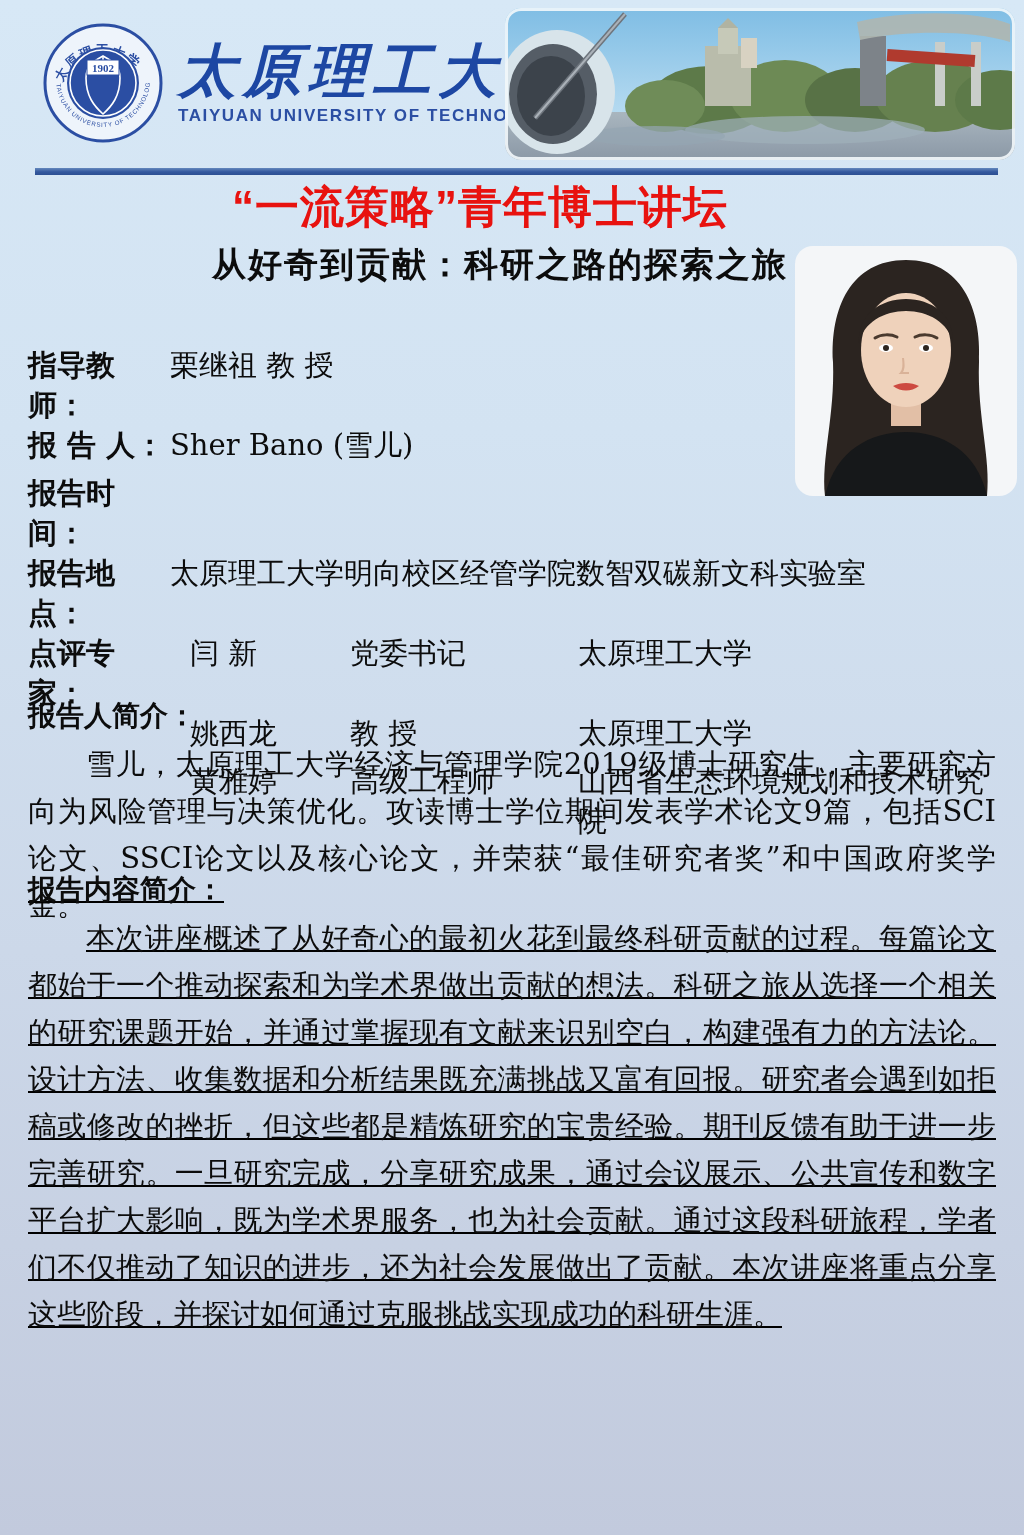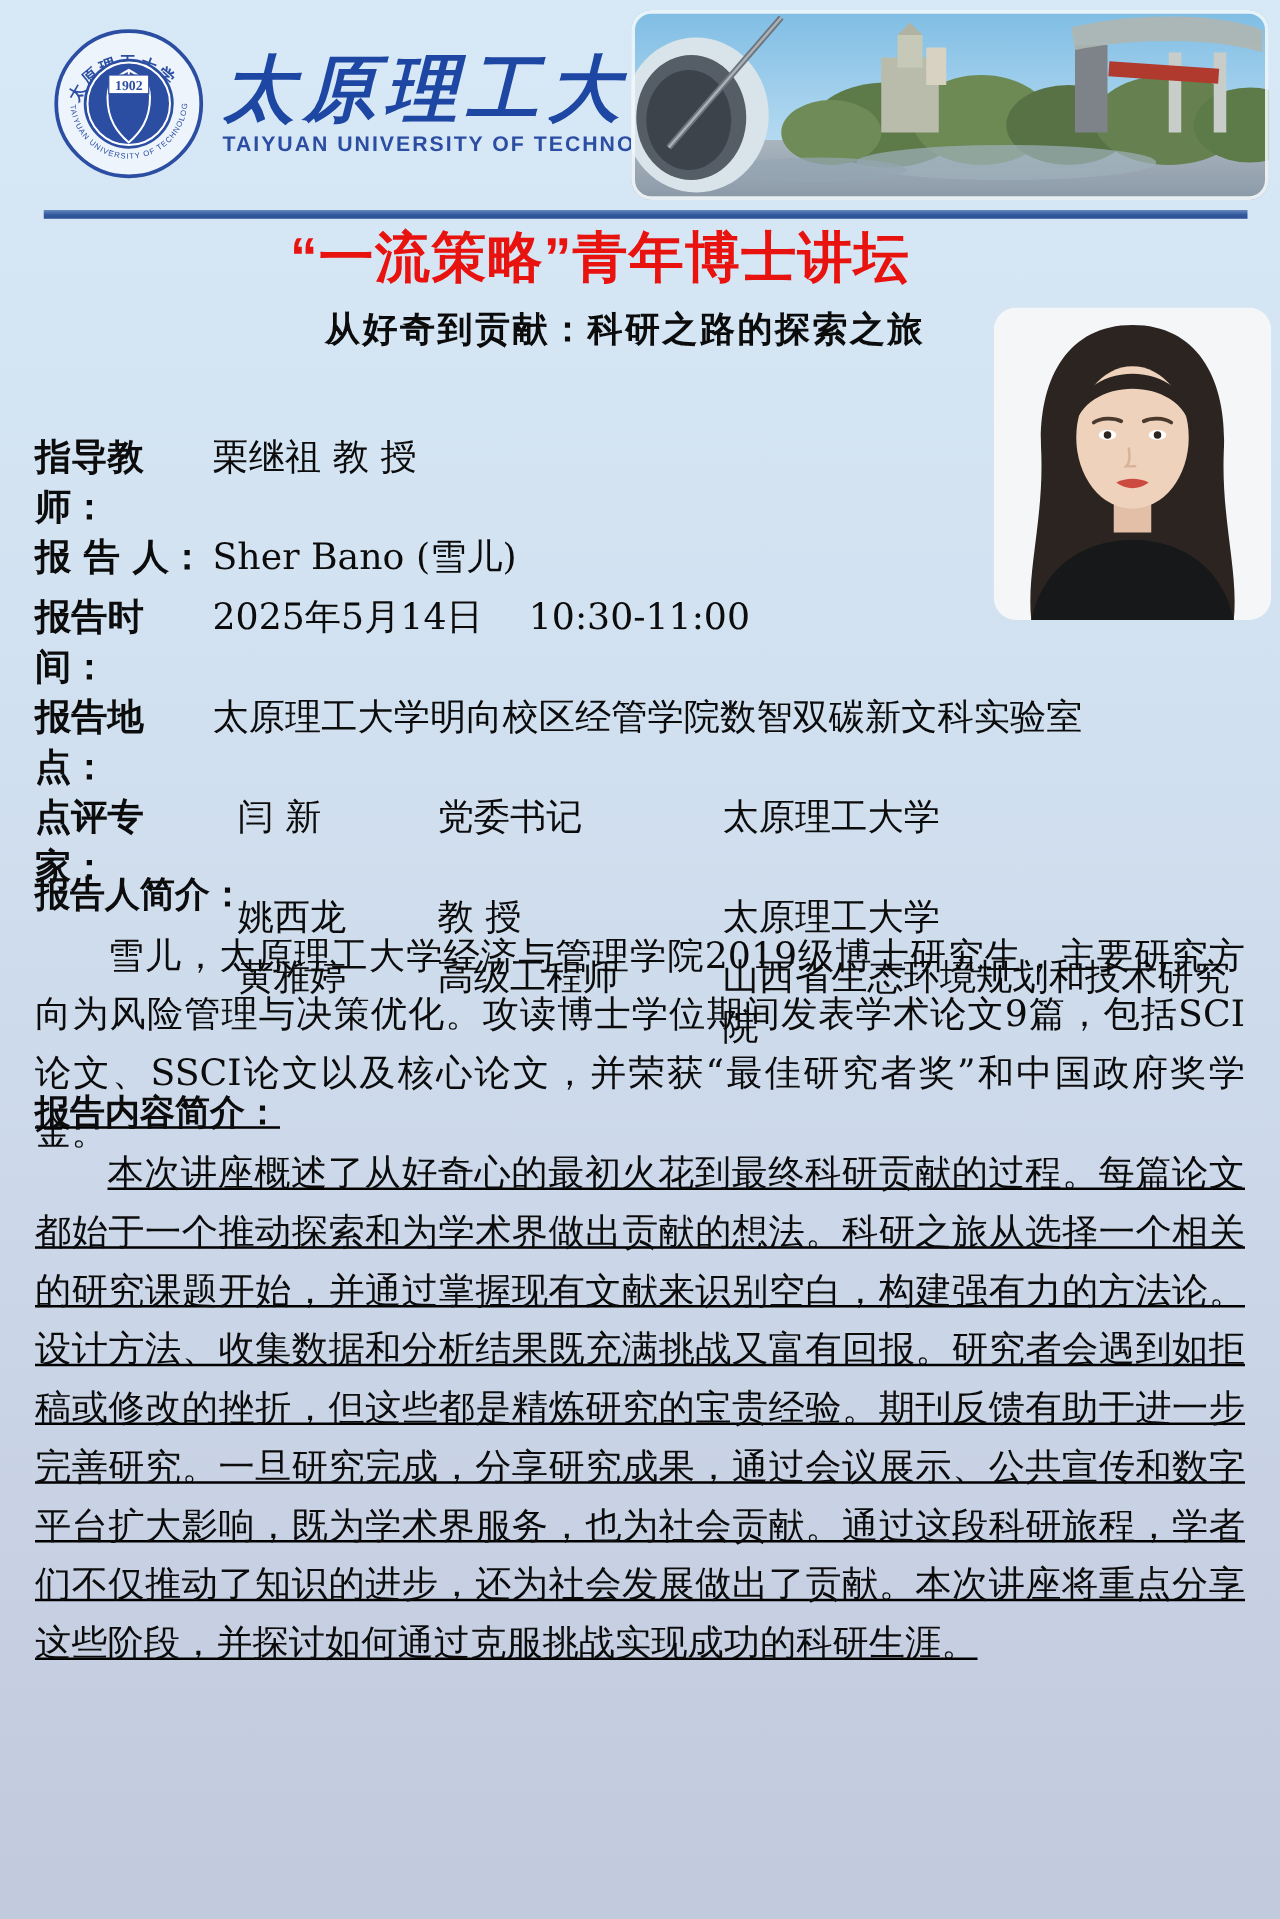--- a/index.html
+++ b/index.html
@@ -32,21 +32,21 @@
     background:linear-gradient(180deg,#6488bd 0%,#33589e 55%,#2c4f92 100%);
   }
   
   .title{
     position:absolute;top:182px;left:0;width:904px;box-sizing:border-box;padding-left:56px;
     text-align:center;font-family:"Liberation Sans",sans-serif;font-weight:900;
     font-size:44px;line-height:50px;color:#e8120f;letter-spacing:1px;white-space:nowrap;
   }
   .subtitle{
     position:absolute;top:243px;left:0;width:1000px;text-align:center;
-    font-weight:bold;font-size:28px;line-height:42px;color:#0c0c0c;letter-spacing:2px;white-space:nowrap;
+    font-weight:bold;font-size:34px;line-height:42px;color:#0c0c0c;letter-spacing:2px;white-space:nowrap;
   }
   
   .portrait{position:absolute;left:795px;top:246px;width:222px;height:250px;}
   
   .info{position:absolute;top:346px;left:28px;width:970px;font-size:29px;color:#0c0c0c;}
   .info-row{display:flex;align-items:baseline;min-height:48px;white-space:pre-wrap;}
   .info-label{flex:0 0 142px;font-weight:bold;white-space:pre-wrap;}
   .info-value{white-space:pre-wrap;}
   .expert-row{display:flex;align-items:baseline;min-height:48px;justify-content:flex-end;}
   .expert-label{flex:0 0 142px;font-weight:bold;}
@@ -182,21 +182,20 @@
     <div class="info-row">
       <span class="info-label">指导教师：</span>
       <span class="info-value">栗继祖 教 授</span>
     </div>
     <div class="info-row">
       <span class="info-label">报 告 人：</span>
       <span class="info-value">Sher Bano (雪儿)</span>
     </div>
     <div class="info-row">
       <span class="info-label">报告时间：</span>
-      <span class="info-value">2025年5月14日    10:30-11:00</span>
     </div>
     <div class="info-row">
       <span class="info-label">报告地点：</span>
       <span class="info-value">太原理工大学明向校区经管学院数智双碳新文科实验室</span>
     </div>
 
     <div class="expert-row">
       <span class="expert-label">点评专家：</span>
       <span class="expert-name">闫 新</span>
       <span class="expert-title">党委书记</span>

